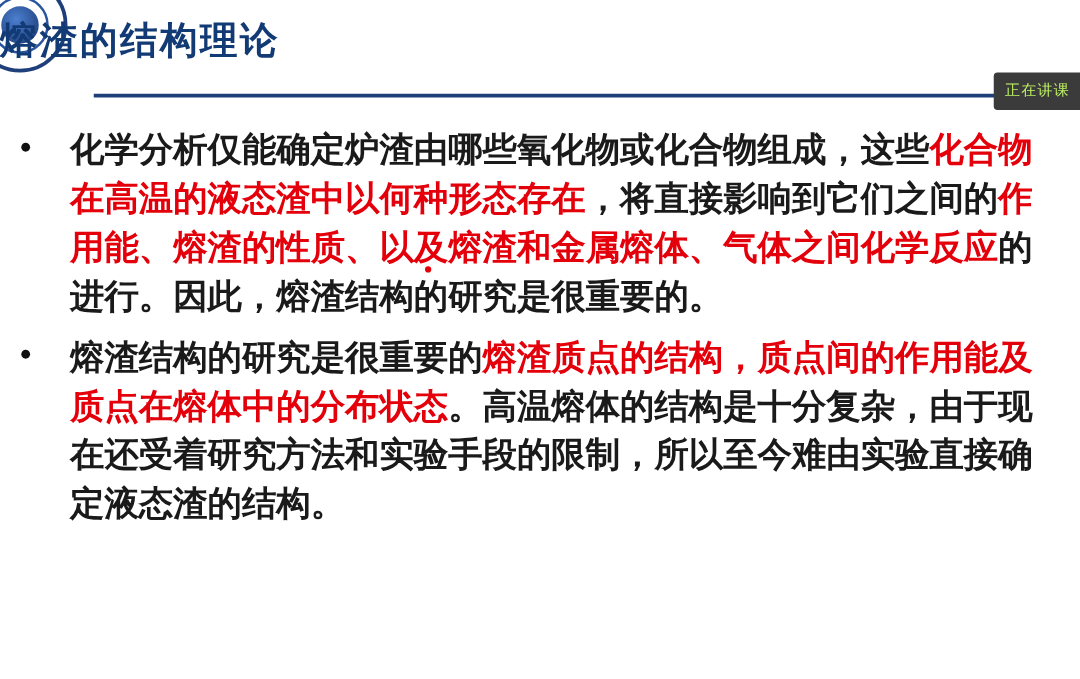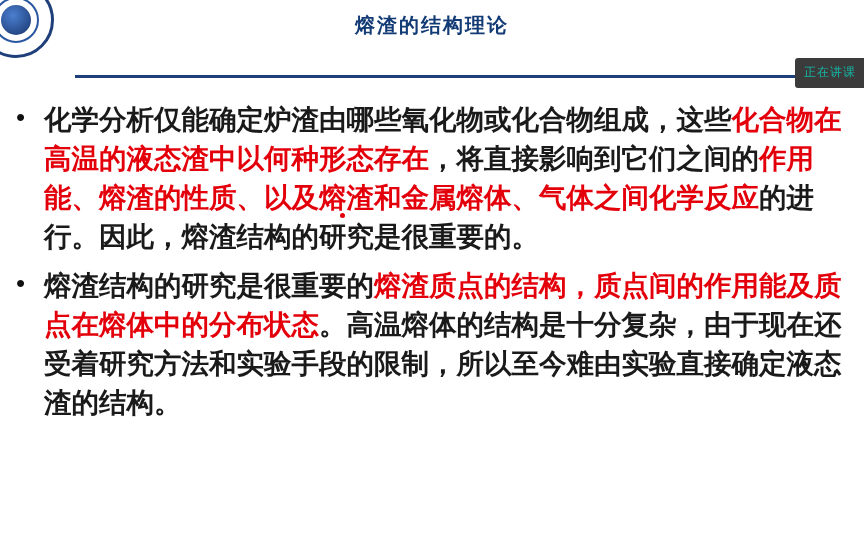--- a/index.html
+++ b/index.html
@@ -53,41 +53,40 @@
     height: 30px;
     border-radius: 50%;
     background: radial-gradient(circle at 40% 35%, #4b7fd0 0%, #1f3f7a 85%);
   }
 
   .title {
     position: absolute;
     left: 0;
     top: 12px;
     width: 864px;
-    text-align: center;
-    font-size: 20px;
+    font-size: 30px;
     font-weight: bold;
     color: #123a74;
     letter-spacing: 2px;
   }
   .title-rule {
     position: absolute;
     left: 75px;
     top: 75px;
     width: 772px;
     height: 3px;
     background: #1f3f7a;
   }
 
   .badge {
     position: absolute;
     right: 0;
     top: 58px;
     background: #3b3b3b;
-    color: #14b8a6;
+    color: #bef264;
     font-size: 12px;
     padding: 6px 8px 7px 9px;
     border-radius: 3px 0 0 3px;
     white-space: nowrap;
     letter-spacing: 1px;
   }
 
   .body {
     position: absolute;
     left: 0;
@@ -107,20 +106,21 @@
     color: #111111;
     line-height: 1;
   }
   .text {
     font-size: 27.5px;
     line-height: 1.42;
     color: #1a1a1a;
     font-weight: bold;
     letter-spacing: 0px;
     word-break: break-all;
+    margin-left: 12px;
   }
   .red {
     color: #e4000b;
   }
   .dot-mark {
     position: absolute;
     left: 340px;
     top: 213px;
     width: 5px;
     height: 5px;

